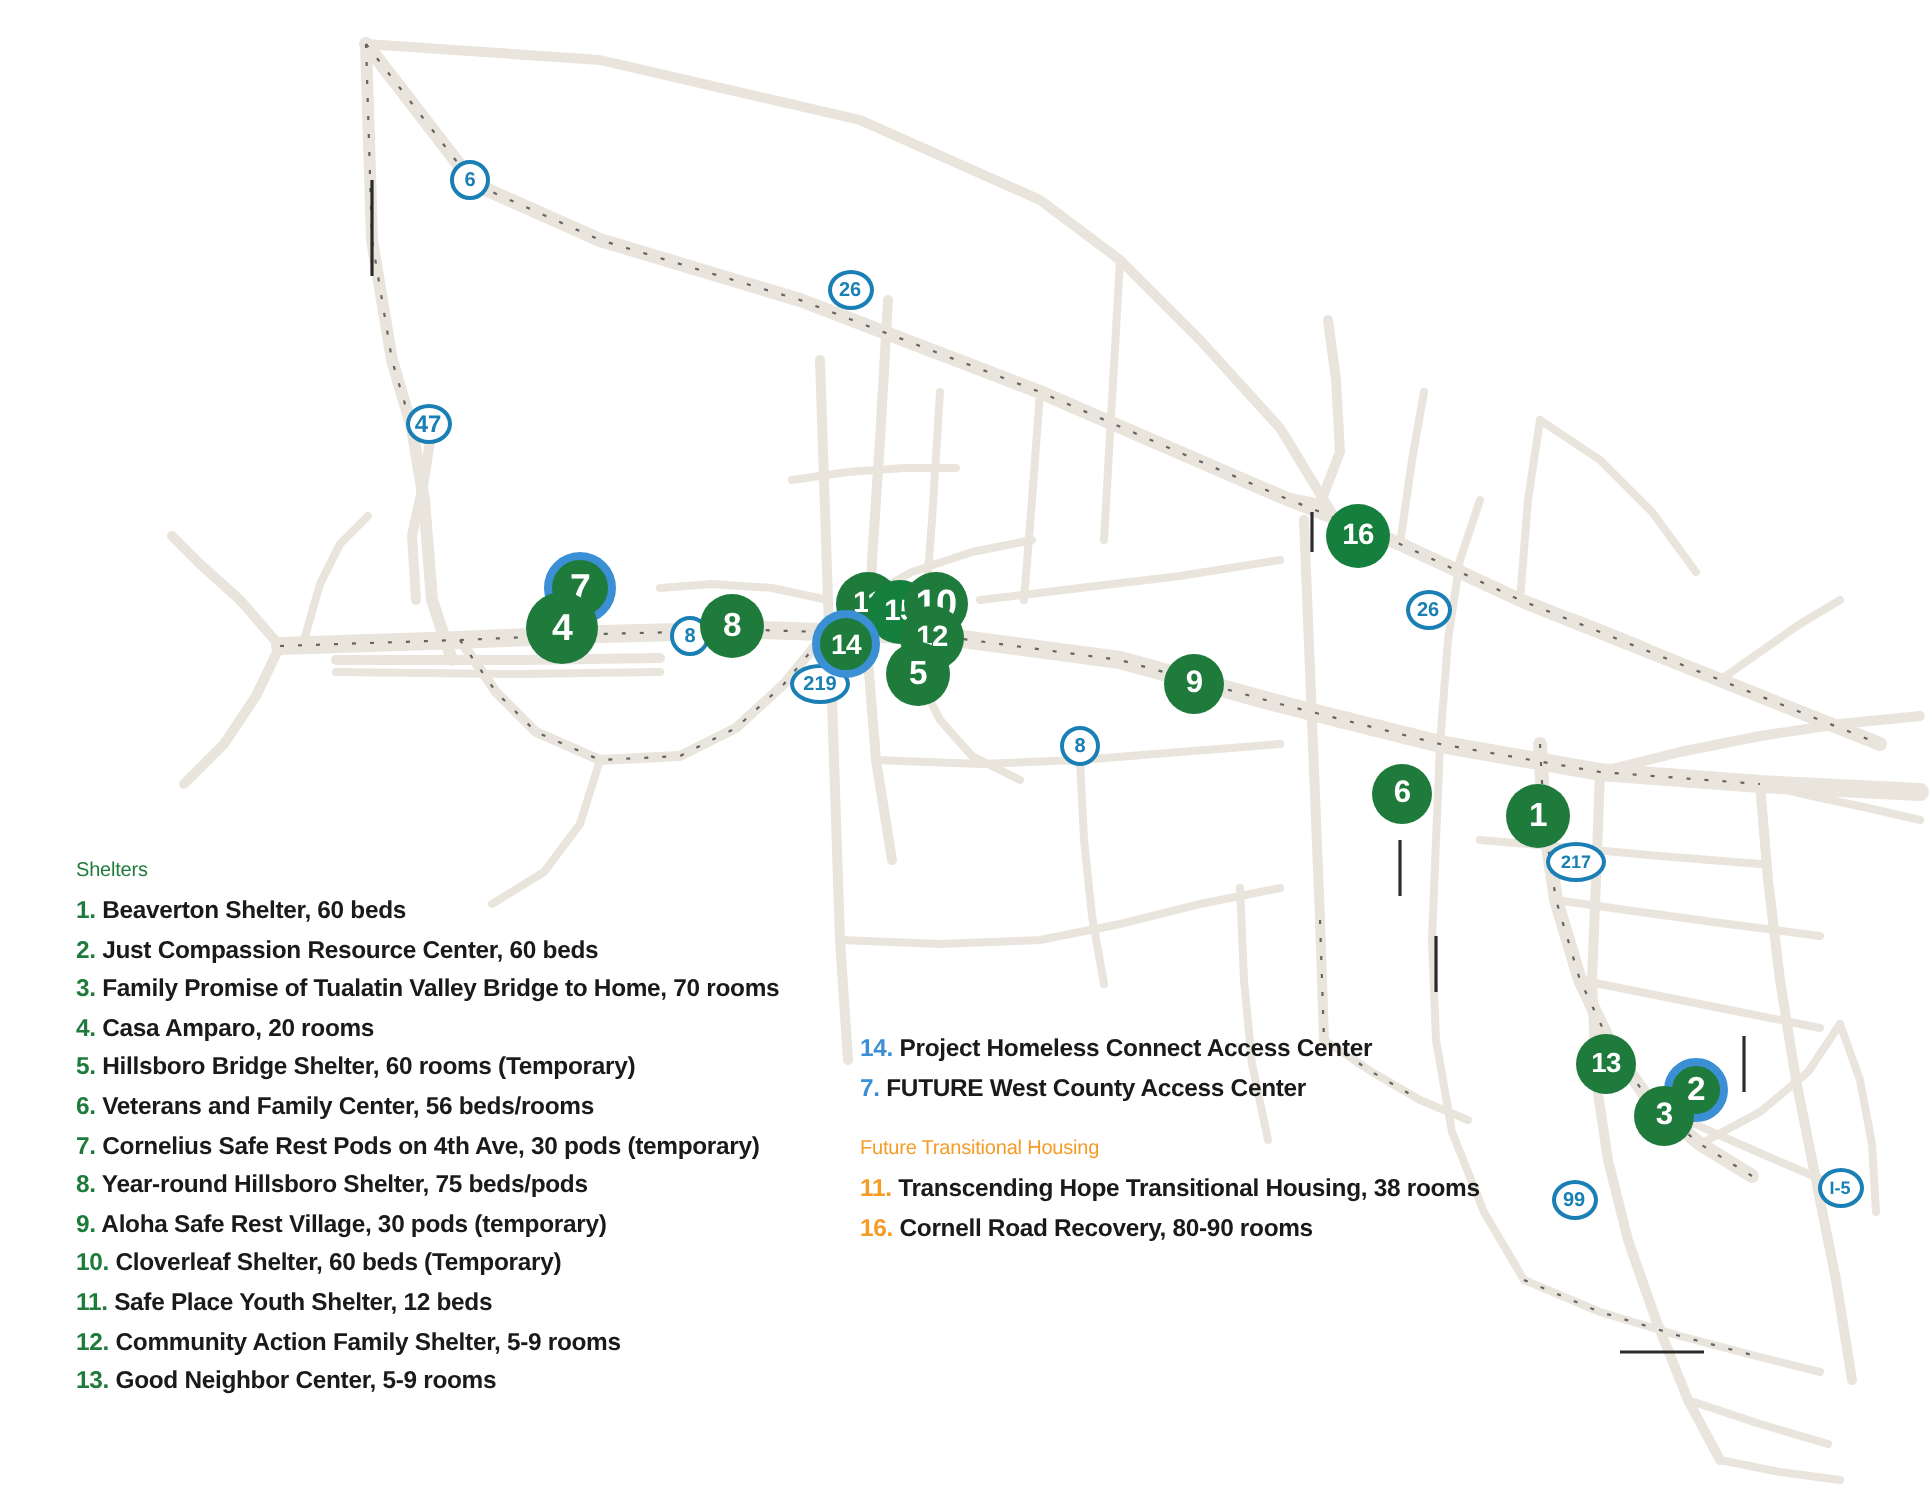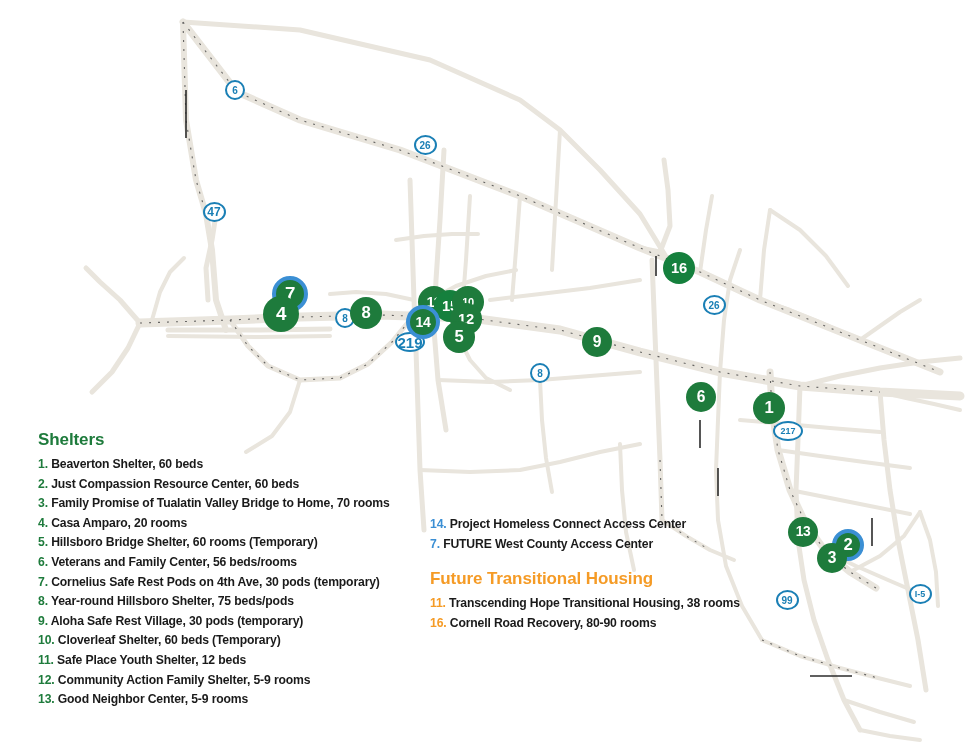--- a/index.html
+++ b/index.html
@@ -64,22 +64,22 @@
 
   
   .legend-col {
     position: absolute;
     font-family: "Liberation Sans", sans-serif;
   }
   #legend-left  { left: 38px;  top: 430px; width: 380px; }
   #legend-right { left: 430px; top: 517px; width: 300px; }
 
   .legend-head {
-    font-size: 17px;
-    font-weight: bold;
+    font-size: 10px;
+    font-weight: normal;
     margin-bottom: 7px;
     letter-spacing: -0.1px;
   }
   .legend-head.shelters { color: #1e7b3c; }
   .legend-head.access   { color: #3b8fd4; }
   .legend-head.future   { color: #f59b26; }
 
   .legend-item {
     font-size: 12.2px;
     color: #1a1a1a;
@@ -191,21 +191,21 @@
       </div>
       <div class="marker shelter" style="left: 350px; top: 297px; width: 32px; height: 32px; font-size: 16.64px; z-index: 12;">
         <span class="mlabel">8</span>
       </div>
       <div class="marker shelter" style="left: 418px; top: 286px; width: 32px; height: 32px; font-size: 14.72px; z-index: 13;">
         <span class="mlabel">11</span>
       </div>
       <div class="marker future" style="left: 434px; top: 290px; width: 32px; height: 32px; font-size: 14.72px; z-index: 14;">
         <span class="mlabel">15</span>
       </div>
-      <div class="marker shelter" style="left: 452px; top: 286px; width: 32px; height: 32px; font-size: 11px; z-index: 15;">
+      <div class="marker shelter" style="left: 452px; top: 286px; width: 32px; height: 32px; font-size: 19px; z-index: 15;">
         <span class="mlabel">10</span>
       </div>
       <div class="marker shelter" style="left: 450px; top: 303px; width: 32px; height: 32px; font-size: 14.72px; z-index: 16;">
         <span class="mlabel">12</span>
       </div>
       <div class="marker access" style="left: 406px; top: 305px; width: 34px; height: 34px; font-size: 14px; z-index: 17;">
         <span class="mlabel">14</span>
       </div>
       <div class="marker shelter" style="left: 443px; top: 321px; width: 32px; height: 32px; font-size: 16.64px; z-index: 18;">
         <span class="mlabel">5</span>
@@ -238,21 +238,21 @@
       </div>
       <div class="shield wide" style="left: 413.5px; top: 135px; width: 23px; height: 20px; font-size: 10px; z-index: 8;">
         <span>26</span>
       </div>
       <div class="shield wide" style="left: 202.5px; top: 202px; width: 23px; height: 20px; font-size: 12px; z-index: 8;">
         <span>47</span>
       </div>
       <div class="shield" style="left: 335px; top: 308px; width: 20px; height: 20px; font-size: 10px; z-index: 8;">
         <span>8</span>
       </div>
-      <div class="shield wide" style="left: 395px; top: 332px; width: 30px; height: 20px; font-size: 15px; z-index: 8;">
+      <div class="shield wide" style="left: 395px; top: 332px; width: 30px; height: 20px; font-size: 10px; z-index: 8;">
         <span>219</span>
       </div>
       <div class="shield" style="left: 530px; top: 363px; width: 20px; height: 20px; font-size: 10px; z-index: 8;">
         <span>8</span>
       </div>
       <div class="shield wide" style="left: 702.5px; top: 295px; width: 23px; height: 20px; font-size: 10px; z-index: 8;">
         <span>26</span>
       </div>
       <div class="shield wide" style="left: 773px; top: 421px; width: 30px; height: 20px; font-size: 9px; z-index: 8;">
         <span>217</span>

